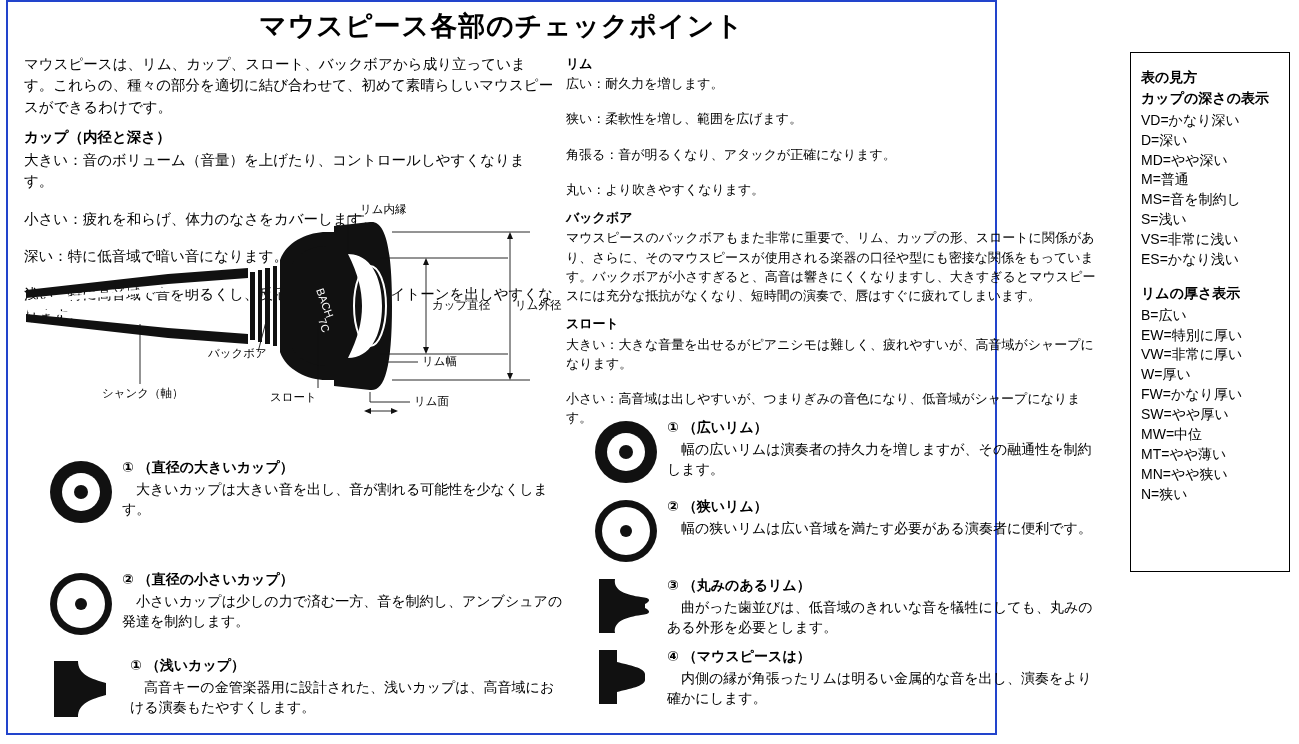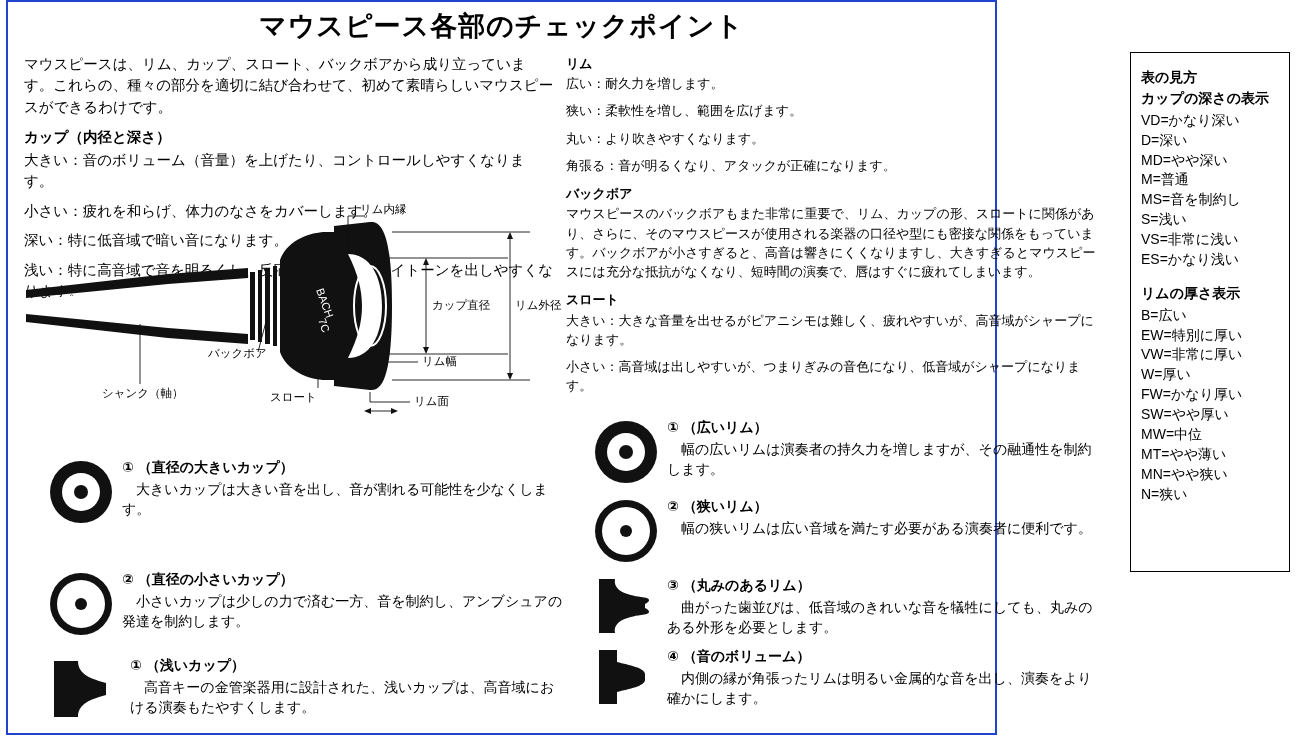--- a/index.html
+++ b/index.html
@@ -52,21 +52,21 @@
     font-size: 13px;
     line-height: 1.48;
     color: #000;
   }
   .sec-head {
     font-weight: bold;
     margin-top: 9px;
     margin-bottom: 1px;
   }
   .para { margin: 0; }
-  .para + .para { margin-top: 8px; }
+  .para + .para { margin-top: 16px; }
 
   
   .diagram {
     position: absolute;
     left: 10px; top: 200px;
     width: 540px; height: 215px;
   }
   .diagram svg { display: block; }
   .diag-label {
     position: absolute;
@@ -140,22 +140,22 @@
       <div class="para">大きい：音のボリューム（音量）を上げたり、コントロールしやすくなります。</div>
       <div class="para">小さい：疲れを和らげ、体力のなさをカバーします。</div>
       <div class="para">深い：特に低音域で暗い音になります。</div>
       <div class="para">浅い：特に高音域で音を明るくし、反応を速めます。ハイトーンを出しやすくなります。</div>
     </div>
 
     <div class="col-right">
       <div class="sec-head" style="margin-top:0">リム</div>
       <div class="para">広い：耐久力を増します。</div>
       <div class="para">狭い：柔軟性を増し、範囲を広げます。</div>
+      <div class="para">角張る：音が明るくなり、アタックが正確になります。</div>
       <div class="para">丸い：より吹きやすくなります。</div>
-      <div class="para">角張る：音が明るくなり、アタックが正確になります。</div>
       <div class="sec-head">バックボア</div>
       <div class="para">マウスピースのバックボアもまた非常に重要で、リム、カップの形、スロートに関係があり、さらに、そのマウスピースが使用される楽器の口径や型にも密接な関係をもっています。バックボアが小さすぎると、高音は響きにくくなりますし、大きすぎるとマウスピースには充分な抵抗がなくなり、短時間の演奏で、唇はすぐに疲れてしまいます。</div>
       <div class="sec-head">スロート</div>
       <div class="para">大きい：大きな音量を出せるがピアニシモは難しく、疲れやすいが、高音域がシャープになります。</div>
       <div class="para">小さい：高音域は出しやすいが、つまりぎみの音色になり、低音域がシャープになります。</div>
     </div>
 
     <div class="diagram">
       <svg width="540" height="215" viewBox="0 0 540 215">
 
@@ -320,21 +320,21 @@
         </div>
       </div>
 
       <div class="item">
         <div class="item-fig">
           <svg width="66" height="58" viewBox="0 0 66 58">
             <path d="M6,2 L24,2 L24,14 C36,17 52,20 52,26 L52,32 C52,38 36,41 24,44 L24,56 L6,56 Z" fill="#111"></path>
           </svg>
         </div>
         <div class="item-body">
-          <div class="item-title">④ （音のボリューム）</div>
+          <div class="item-title">④ （マウスピースは）</div>
           <div class="item-desc">内側の縁が角張ったリムは明るい金属的な音を出し、演奏をより確かにします。</div>
         </div>
       </div>
 
     </div>
 
   </div>
 
   <div class="legend-box">
     <div class="legend-title">表の見方</div>

